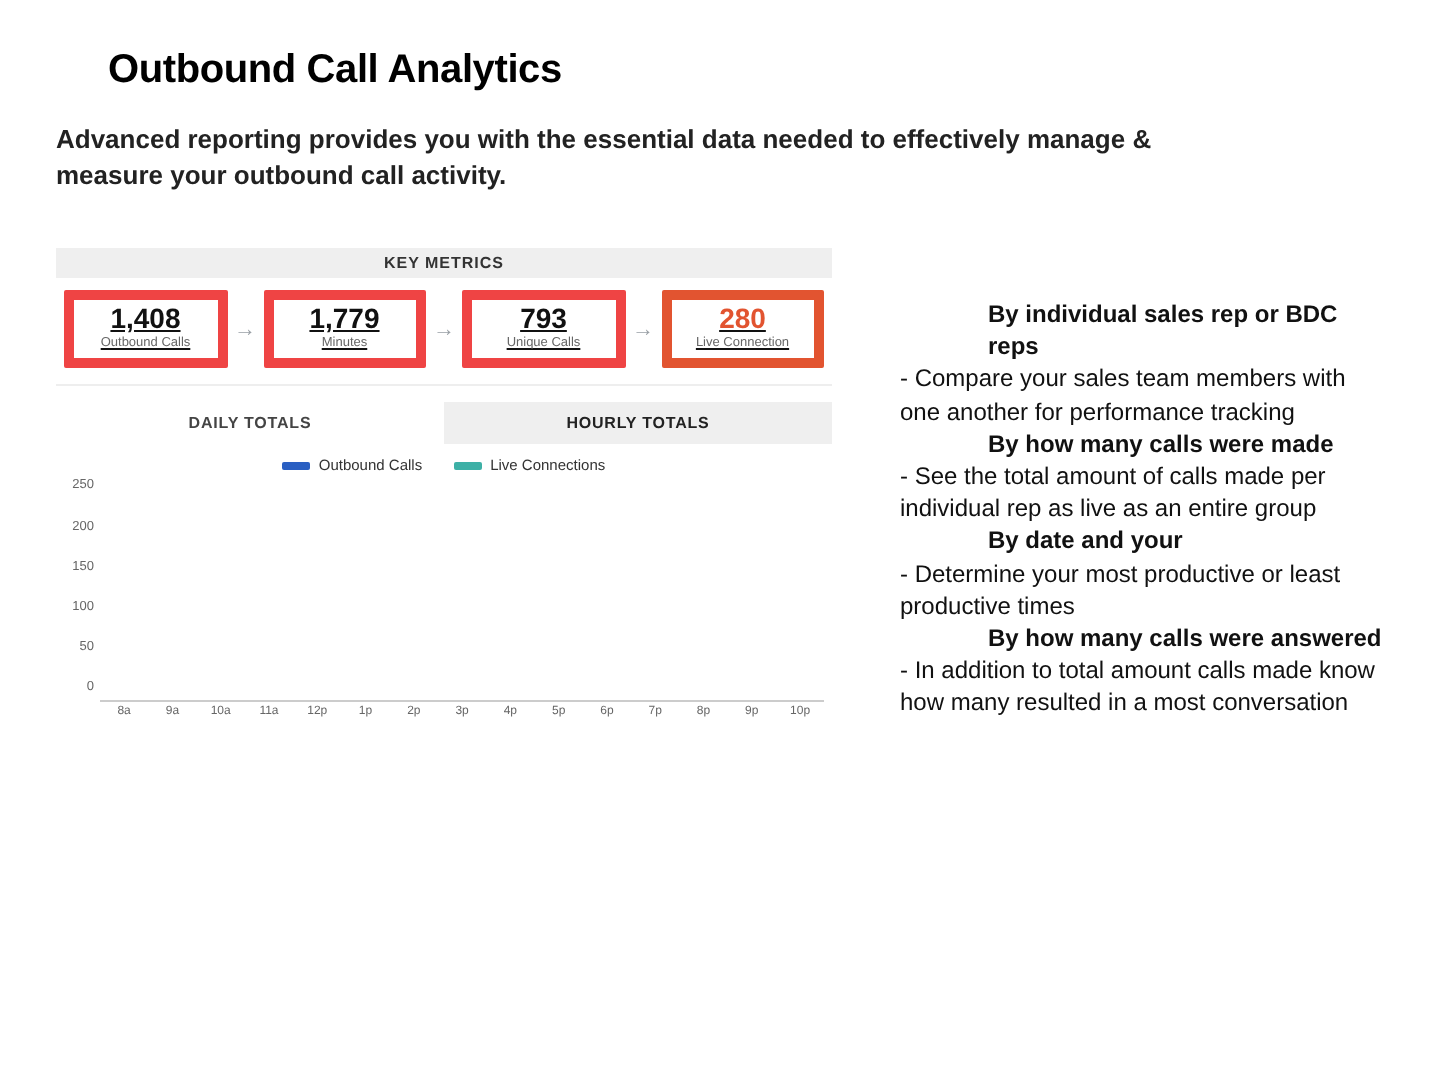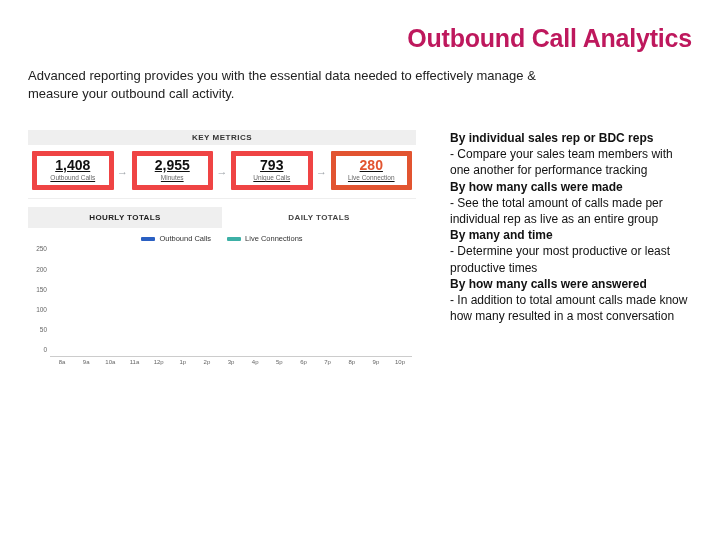--- a/index.html
+++ b/index.html
@@ -6,39 +6,38 @@
   body {
     width: 720px;
     height: 540px;
     font-family: "Segoe UI", Tahoma, Verdana, sans-serif;
     background: #fff;
     color: #111;
     padding: 24px 28px 12px 28px;
     font-size: 12.2px;
   }
   .title {
-    font-size: 25px;
+    font-size: 20px;
     font-weight: 700;
-    color: #be185d;
+    color: #000000;
     margin: 0 0 14px 26px;
     letter-spacing: -0.2px;
-    text-align: right;
   }
   .intro {
     font-size: 13px;
-    font-weight: 400;
+    font-weight: 700;
     color: #222;
     margin: 0 0 28px 0;
     line-height: 1.35;
     max-width: 560px;
   }
   .layout {
     display: flex;
     gap: 34px;
-    align-items: flex-start;
+    align-items: flex-end;
   }
   .dashboard {
     width: 388px;
     background: #fff;
   }
   .km-header {
     background: #efefef;
     text-align: center;
     font-size: 8px;
     font-weight: 600;
@@ -167,21 +166,21 @@
   .x-tick { flex:1; text-align:center; }
   
   .features {
     flex: 1;
     font-size: 12px;
     font-weight: 600;
     color: #111;
     line-height: 1.35;
     max-width: 244px;
   }
-  .feat-head { font-weight: 700; }
+  .feat-head { font-weight: 700; margin-left: 44px; }
   .feat-body { font-weight: 500; }
   .feature-block { margin-bottom: 0; }
 </style>
 </head>
 <body>
 
 <div class="title">Outbound Call Analytics</div>
 <div class="intro">Advanced reporting provides you with the essential data needed to effectively manage &amp; measure your outbound call activity.</div>
 
 <div class="layout">
@@ -189,38 +188,38 @@
   <div class="dashboard">
     <div class="km-header">KEY METRICS</div>
 
     <div class="metrics-row">
       <div class="metric-card">
         <div class="metric-value">1,408</div>
         <div class="metric-label">Outbound Calls</div>
       </div>
       <div class="arrow-slot">→</div>
       <div class="metric-card">
-        <div class="metric-value">2,955</div>
+        <div class="metric-value">1,779</div>
         <div class="metric-label">Minutes</div>
       </div>
       <div class="arrow-slot">→</div>
       <div class="metric-card">
         <div class="metric-value">793</div>
         <div class="metric-label">Unique Calls</div>
       </div>
       <div class="arrow-slot">→</div>
       <div class="metric-card accent">
         <div class="metric-value">280</div>
         <div class="metric-label">Live Connection</div>
       </div>
     </div>
 
     <div class="tabs">
+      <div class="tab">DAILY TOTALS</div>
       <div class="tab active">HOURLY TOTALS</div>
-      <div class="tab">DAILY TOTALS</div>
     </div>
 
     <div class="legend">
       <div class="legend-item">
         <span class="legend-swatch sw-outbound"></span>
         <span>Outbound Calls</span>
       </div>
       <div class="legend-item">
         <span class="legend-swatch sw-live"></span>
         <span>Live Connections</span>
@@ -323,21 +322,21 @@
   <div class="features" id="features">
       <div class="feature-block">
         <div class="feat-head">By individual sales rep or BDC reps</div>
         <div class="feat-body">- Compare your sales team members with one another for performance tracking</div>
       </div>
       <div class="feature-block">
         <div class="feat-head">By how many calls were made</div>
         <div class="feat-body">- See the total amount of calls made per individual rep as live as an entire group</div>
       </div>
       <div class="feature-block">
-        <div class="feat-head">By many and time</div>
+        <div class="feat-head">By date and your</div>
         <div class="feat-body">- Determine your most productive or least productive times</div>
       </div>
       <div class="feature-block">
         <div class="feat-head">By how many calls were answered</div>
         <div class="feat-body">- In addition to total amount calls made know how many resulted in a most conversation</div>
       </div>
     </div>
 </div>
 
 </body></html>

